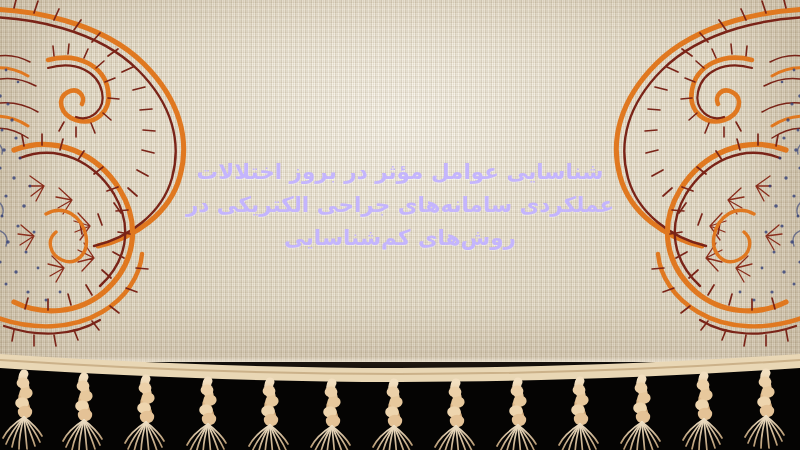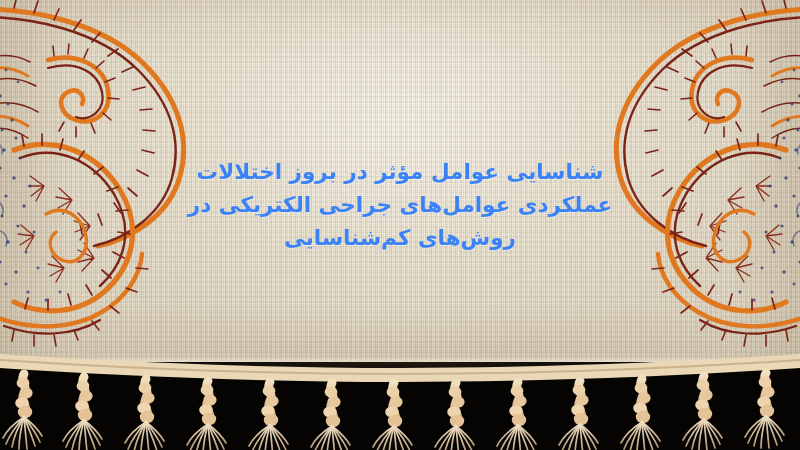--- a/index.html
+++ b/index.html
@@ -58,21 +58,21 @@
 
   
   .title-block{
     position:absolute;left:0;top:155px;width:800px;
     text-align:center;
     direction:rtl;
     z-index:6;
   }
   .title-line{
     display:block;
-    color:#3b82f6;
+    color:#c4b5fd;
     font-size:21.5px;
     line-height:33px;
     font-weight:700;
     letter-spacing:0px;
     text-shadow:0 1px 0 rgba(255,255,255,.32);
     white-space:nowrap;
   }
 
   
   .fringe{position:absolute;left:0;top:352px;width:800px;height:98px;z-index:7;}
@@ -265,21 +265,21 @@
         </g>
         <g fill="none" stroke="#2f3d78" stroke-width="1.4" opacity=".6" stroke-linecap="round">
           <path d="M2,200 q10,6 6,16 M4,230 q12,4 8,16 M0,140 q10,6 8,14"></path>
         </g>
       </g>
     </g>
   </svg>
 
   <div class="title-block">
     <span class="title-line">شناسایی عوامل مؤثر در بروز اختلالات</span>
-    <span class="title-line">عملکردی عوامل‌های جراحی الکتریکی در</span>
+    <span class="title-line">عملکردی سامانه‌های جراحی الکتریکی در</span>
     <span class="title-line">روش‌های کم‌شناسایی</span>
   </div>
 
   <svg class="fringe" width="800" height="98" viewBox="0 0 800 98" aria-hidden="true">
     <defs>
       <linearGradient id="cordg" x1="0" y1="0" x2="0" y2="1">
         <stop offset="0" stop-color="#f2dfc0"></stop>
         <stop offset="0.5" stop-color="#e3bf90"></stop>
         <stop offset="1" stop-color="#c79e6f"></stop>
       </linearGradient>

